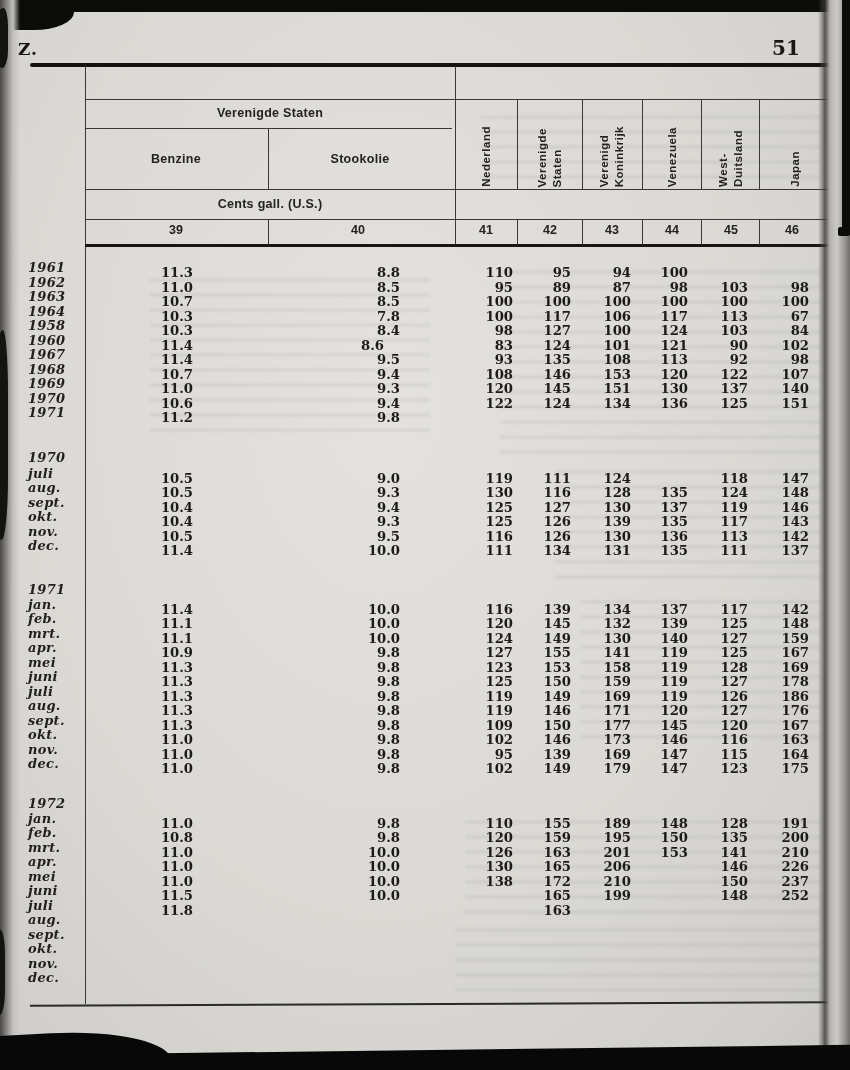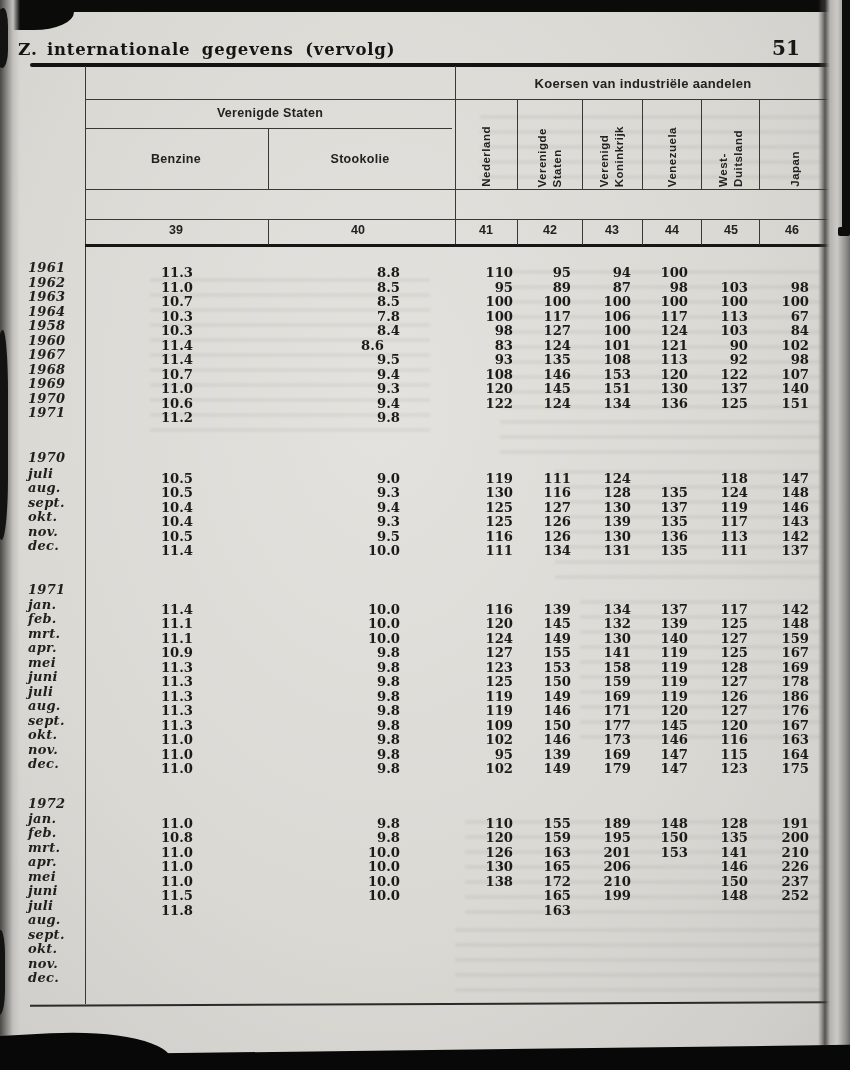--- a/index.html
+++ b/index.html
@@ -48,35 +48,34 @@
 
   <div class="ghost" style="left:480px;top:115px;width:340px;height:70px;"></div>
   <div class="ghost" style="left:150px;top:278px;width:280px;height:165px;"></div>
   <div class="ghost" style="left:500px;top:270px;width:320px;height:190px;"></div>
   <div class="ghost" style="left:555px;top:470px;width:265px;height:110px;"></div>
   <div class="ghost" style="left:580px;top:600px;width:240px;height:150px;"></div>
   <div class="ghost" style="left:465px;top:820px;width:355px;height:100px;"></div>
   <div class="ghost" style="left:455px;top:928px;width:365px;height:70px;"></div>
 
   <div class="page-section">Z.</div>
-  <div class="page-title">internationale gegevens (vervolg)</div>
   <div class="page-number">51</div>
   <div class="rule-title"></div>
 
   <div class="vline" style="left:85px;top:66px;height:938px;"></div>
   <div class="vline" style="left:455px;top:66px;height:180px;"></div>
   <div class="hline" style="left:85px;top:99px;width:747px;"></div>
   <div class="hline" style="left:85px;top:128px;width:367px;"></div>
   <div class="hline" style="left:85px;top:189px;width:747px;"></div>
   <div class="hline" style="left:85px;top:219px;width:747px;"></div>
   <div class="rule-heavy"></div>
   <div class="rule-bottom"></div>
 
-  <div class="ghead" style="left:493px;top:76px;width:300px;">Koersen van industriële aandelen</div>
   <div class="shead" style="left:120px;top:106px;width:300px;">Verenigde Staten</div>
+  <div class="shead" style="left:120px;top:197px;width:300px;">Cents gall. (U.S.)</div>
 
   <div id="table-area" style="position:absolute;inset:0;">
       <div class="shead" style="left: 101px; top: 152px; width: 150px;">Benzine</div>
       <div class="shead" style="left: 285px; top: 152px; width: 150px;">Stookolie</div>
       <div class="rotwrap" style="left: 444px; top: 101px; width: 84px; height: 86px;">
         <div class="rot">Nederland</div>
       </div>
       <div class="rotwrap" style="left: 508px; top: 101px; width: 84px; height: 86px;">
         <div class="rot">Verenigde
 Staten</div>

